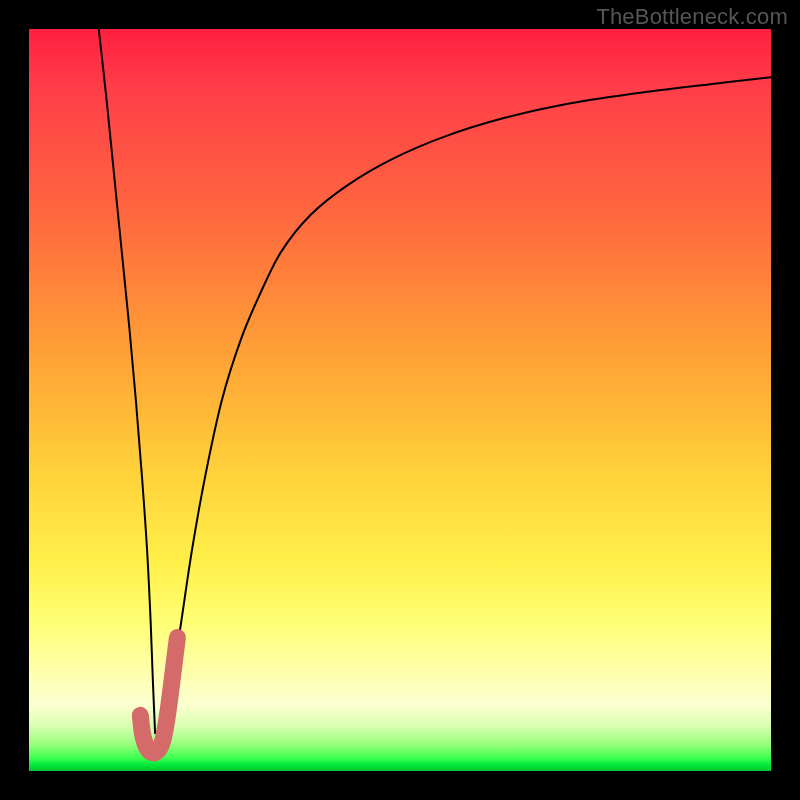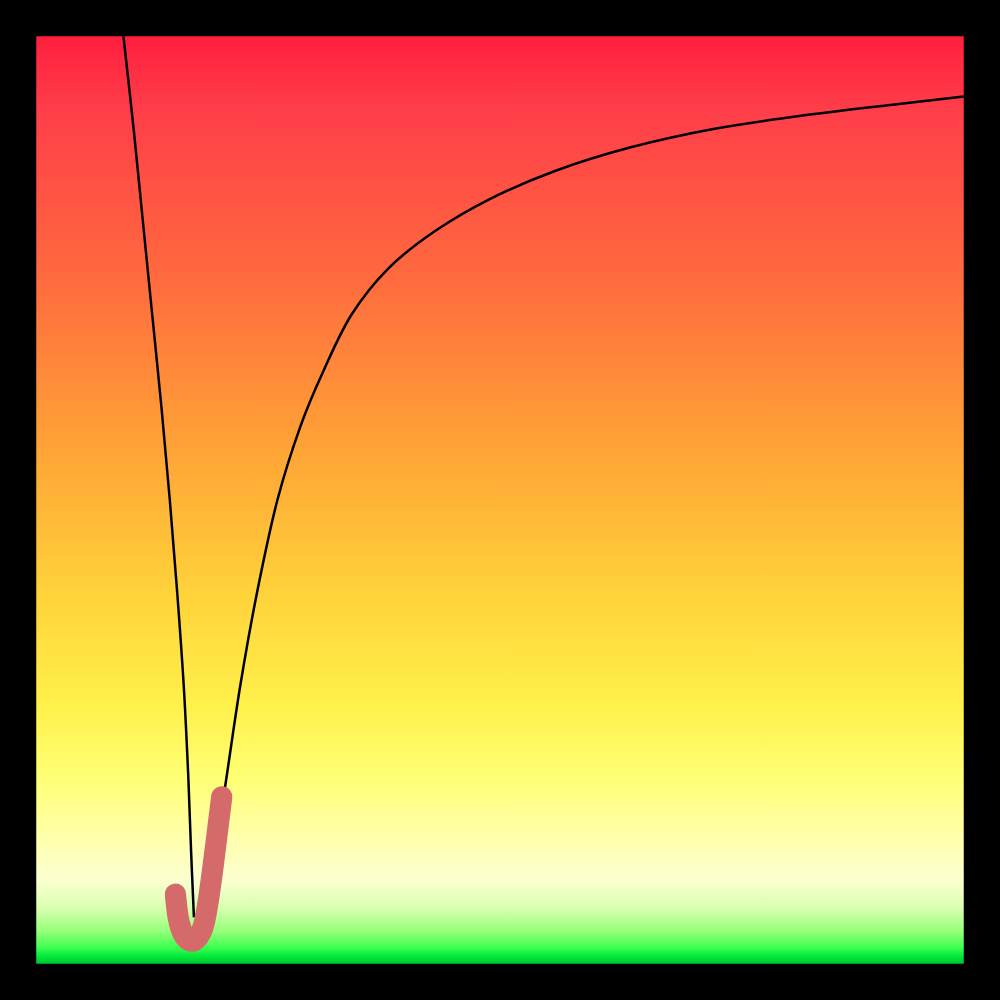--- a/index.html
+++ b/index.html
@@ -61,20 +61,21 @@
     width: 742px;
     height: 742px;
     overflow: visible;
   }
 </style>
 </head>
 <body>
 
 <div class="frame">
 
+  <div class="watermark">TheBottleneck.com</div>
 
   <div class="plot-area">
     <svg class="curves" viewBox="0 0 742 742" preserveAspectRatio="none">
 
       <path fill="none" d="M 69.748 0 C 71.10833333333333 12.366666666666655 75.313 49.4666666666666 77.91 74.19999999999993 C 80.50699999999999 98.93333333333327 82.85666666666667 123.66666666666663 85.33 148.39999999999998 C 87.80333333333333 173.13333333333333 90.27666666666667 197.86666666666667 92.75 222.60000000000002 C 95.22333333333333 247.33333333333337 97.82033333333334 272.06666666666666 100.17 296.8 C 102.51966666666667 321.53333333333336 104.74566666666668 346.26666666666665 106.84800000000001 371 C 108.95033333333335 395.73333333333335 110.92899999999999 420.46666666666664 112.78399999999999 445.2 C 114.639 469.93333333333334 116.49400000000001 494.66666666666663 117.97800000000001 519.4 C 119.462 544.1333333333333 120.69866666666665 571.34 121.68799999999999 593.6 C 122.67733333333332 615.86 123.17199999999998 634.4100000000001 123.91399999999999 652.96 C 124.65599999999999 671.51 125.769 696.2433333333333 126.14000000000001 704.9" stroke="#000000" stroke-width="2" stroke-linecap="butt" stroke-linejoin="round"></path>
       <path fill="none" d="M 137.27 704.9 C 138.25933333333336 696.2433333333333 140.7326666666667 671.51 143.20600000000002 652.96 C 145.67933333333335 634.4100000000001 148.771 615.86 152.10999999999999 593.6 C 155.44899999999998 571.34 159.159 544.1333333333333 163.24 519.4 C 167.32100000000003 494.66666666666663 171.64933333333335 469.93333333333334 176.596 445.2 C 181.54266666666666 420.46666666666664 187.1076666666667 393.26 192.92000000000002 371 C 198.73233333333334 348.74 205.28666666666663 328.9533333333334 211.46999999999997 311.64000000000004 C 217.6533333333333 294.3266666666667 223.21833333333333 281.96000000000004 230.02 267.12 C 236.8216666666667 252.28 243.62333333333336 236.20333333333335 252.28000000000003 222.60000000000002 C 260.93666666666667 208.9966666666667 270.83 196.63000000000002 281.96 185.5 C 293.09 174.36999999999998 305.45666666666665 165.09499999999994 319.06 155.81999999999994 C 332.66333333333336 146.54499999999993 347.50333333333333 137.88833333333335 363.58 129.85000000000002 C 379.65666666666664 121.81166666666671 396.97 114.39166666666671 415.52000000000004 107.59000000000003 C 434.07000000000005 100.78833333333336 453.8566666666667 94.60499999999998 474.88 89.03999999999996 C 495.9033333333333 83.47499999999995 518.1633333333333 78.52833333333326 541.66 74.19999999999993 C 565.1566666666666 69.8716666666666 591.1266666666667 66.40899999999993 615.86 63.069999999999936 C 640.5933333333334 59.73099999999994 669.0366666666667 56.639333333333276 690.0600000000001 54.16599999999994 C 711.0833333333334 51.692666666666604 733.3433333333334 49.219333333333246 742 48.229999999999905" stroke="#000000" stroke-width="2" stroke-linecap="butt" stroke-linejoin="round"></path>
       <path fill="none" d="M 111.3 686.35 C 111.67099999999999 689.4416666666667 112.53666666666666 699.706 113.526 704.9 C 114.51533333333333 710.0939999999999 115.75200000000001 714.4223333333333 117.236 717.514 C 118.72 720.6056666666667 120.575 722.7080000000001 122.43 723.45 C 124.28500000000001 724.192 126.51100000000001 723.821 128.366 721.966 C 130.221 720.111 132.076 717.0193333333334 133.56 712.32 C 135.044 707.6206666666667 136.03333333333336 701.19 137.27 693.77 C 138.50666666666666 686.3499999999999 139.74333333333334 677.0749999999999 140.98 667.8 C 142.21666666666664 658.525 143.45333333333332 648.0133333333333 144.69 638.12 C 145.92666666666668 628.2266666666667 147.78166666666667 613.3866666666668 148.4 608.44" stroke="#d56a6a" stroke-width="17" stroke-linecap="round" stroke-linejoin="round"></path>
     </svg>
   </div>
 

